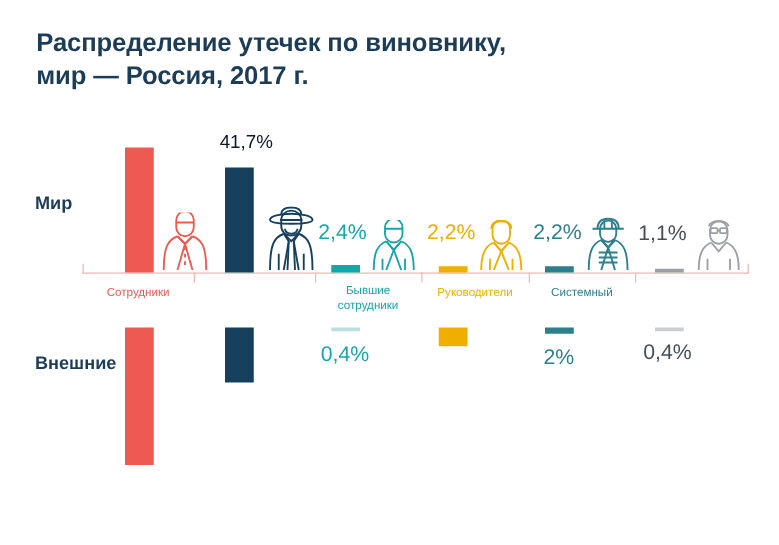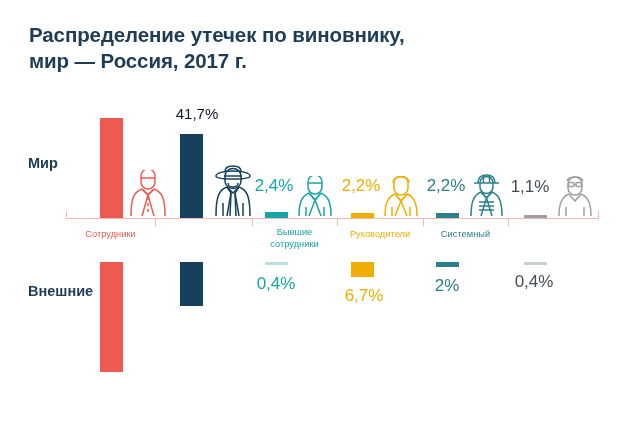--- a/index.html
+++ b/index.html
@@ -179,21 +179,20 @@
         <path d="M13 18 L19 25 L25 18"></path>
         <path d="M13 18 C6 21 3 27 3 40"></path>
         <path d="M25 18 C32 21 35 27 35 40"></path>
         <path d="M13 18 L19 25 L13 40"></path>
         <path d="M25 18 L19 25 L25 40"></path>
         <path d="M10 31 v9 M28 31 v9"></path>
       </svg>
     </div>
     <div class="cat-label" style="top:228px;color:#f0ae00;">Руководители</div>
     <div class="bar bar-dn" style="left:14px;top:262px;width:23px;height:15px;background:#f0ae00;"></div>
-    <div class="val val-sm" style="left:-43px;top:286px;color:#f0ae00;">6,7%</div>
   </div>
 
   <div class="col" style="left:423px;width:85px;">
     <div class="val val-sm" style="left:-47px;top:176px;color:#2d7f8c;">2,2%</div>
     <div class="bar bar-up" style="left:13px;bottom:218px;width:23px;height:5px;background:#2d7f8c;"></div>
     <div class="icon" style="left:44px;top:172px;">
       <svg width="38" height="44" viewBox="0 0 38 44" fill="none" stroke="#2d7f8c" stroke-width="1.5">
         <path d="M13 11 a6.5 6.5 0 0 1 13 0 v4 a6.5 6.5 0 0 1 -13 0 z"></path>
         <path d="M7 11 h25"></path>
         <path d="M11 11 C11 5 14 3 19.5 3 C25 3 28 5 28 11"></path>

